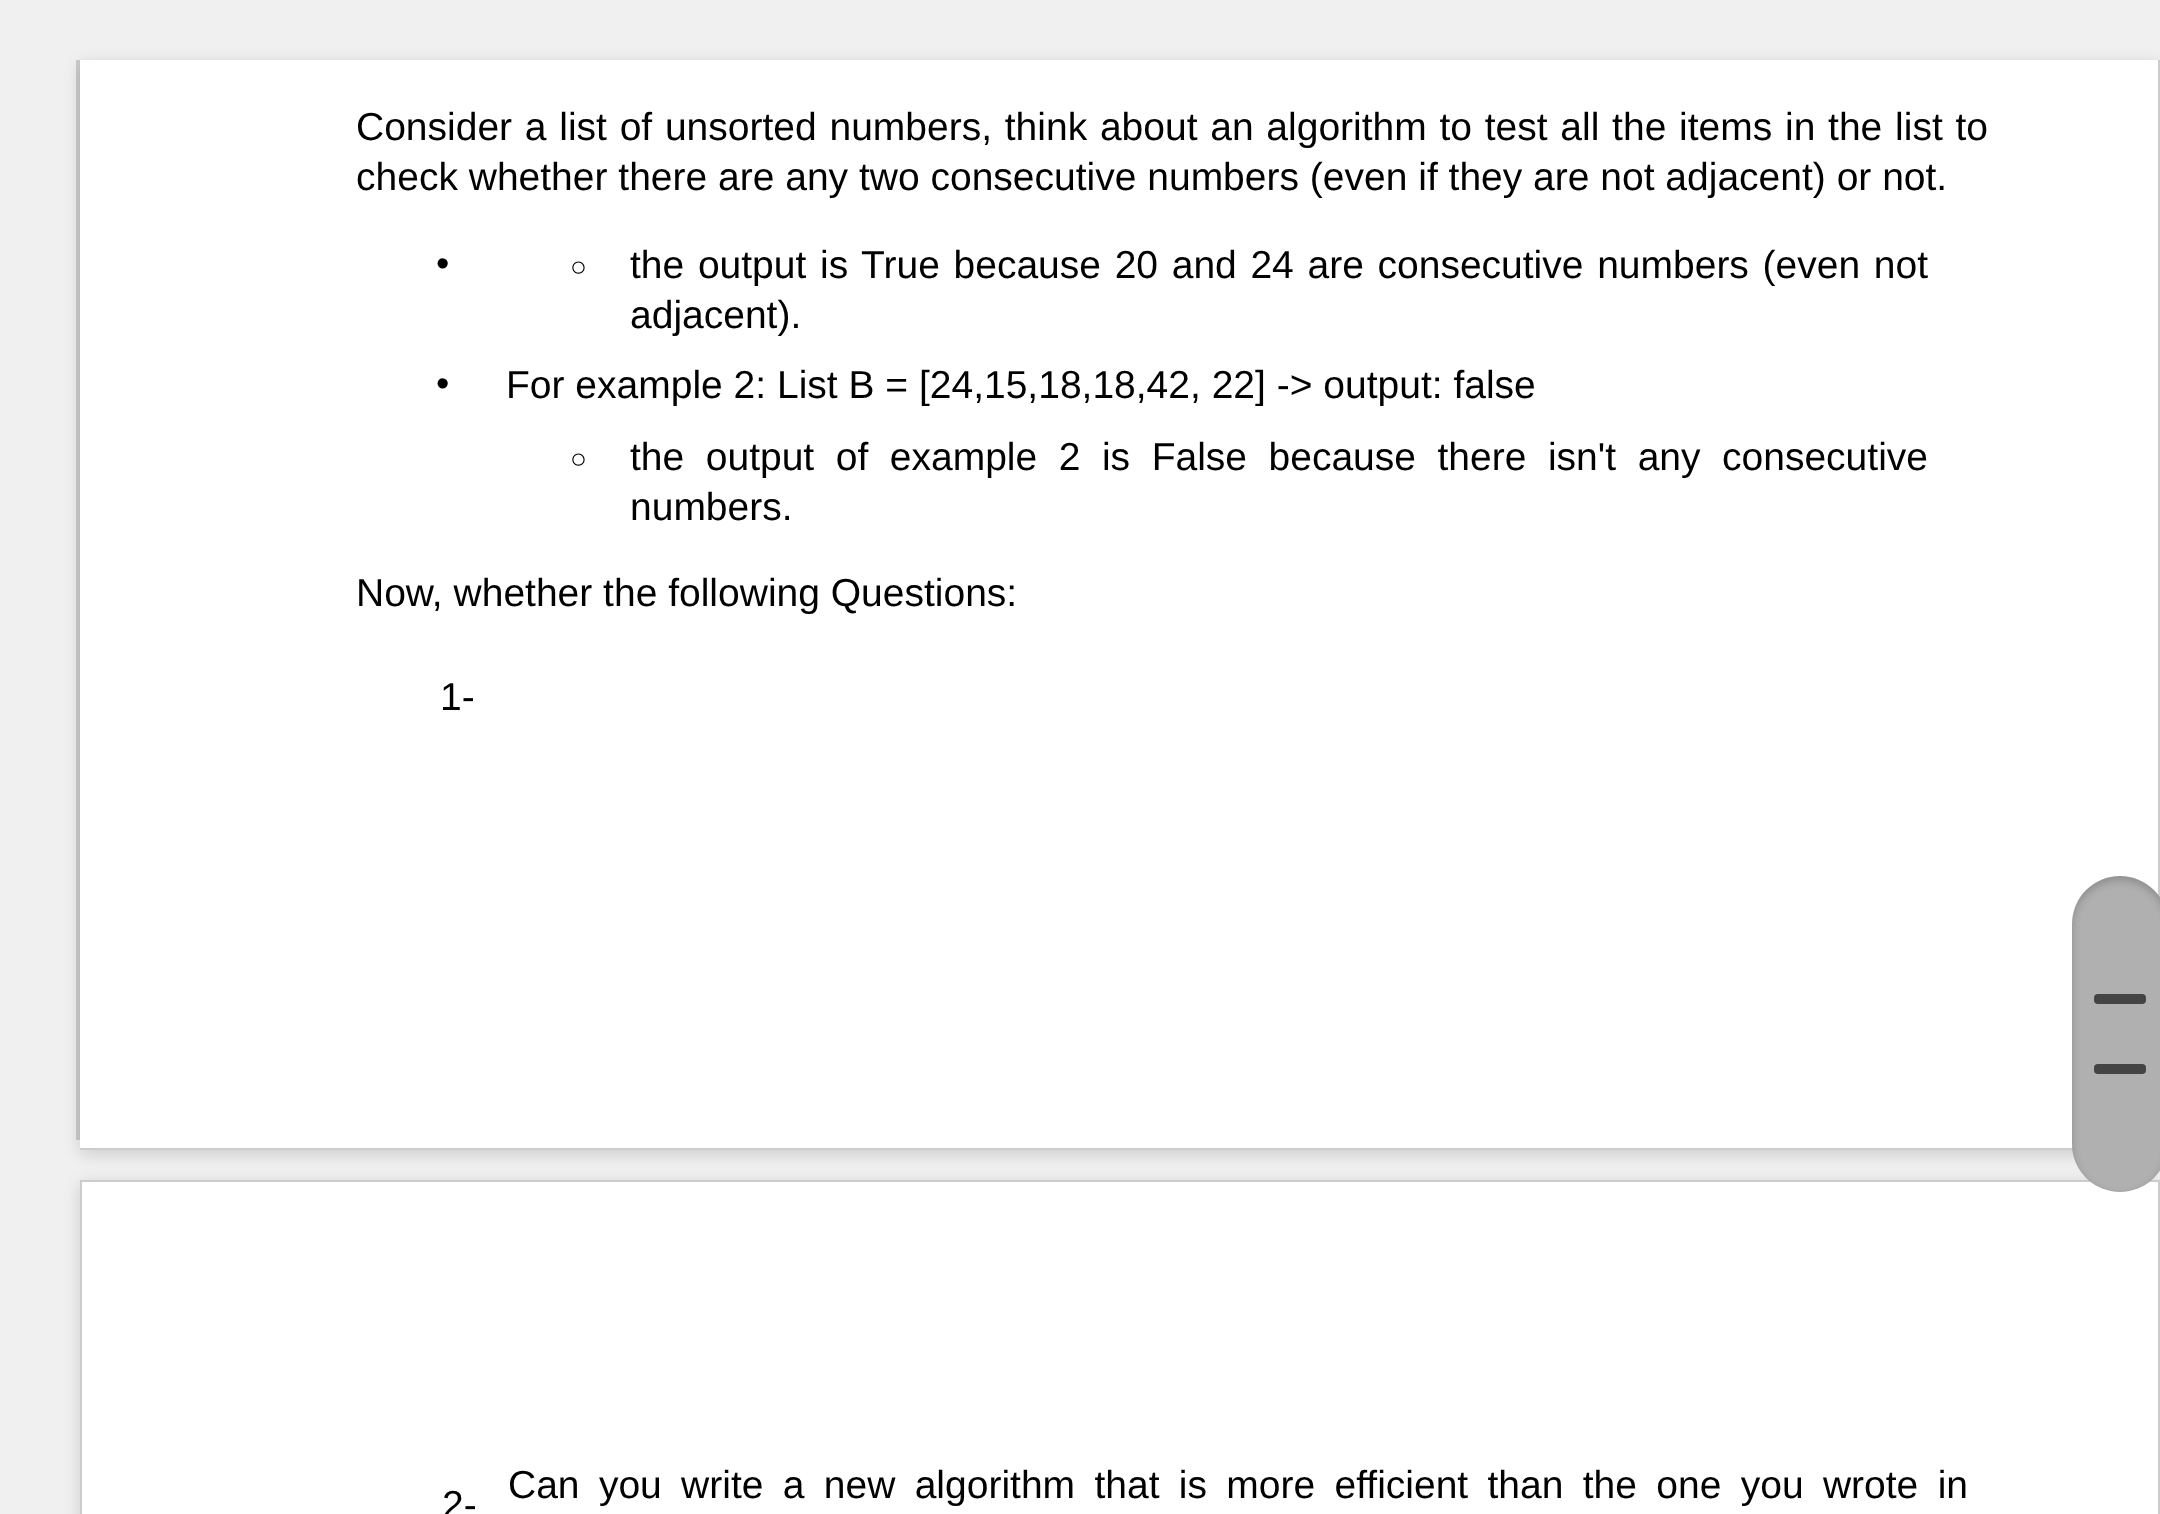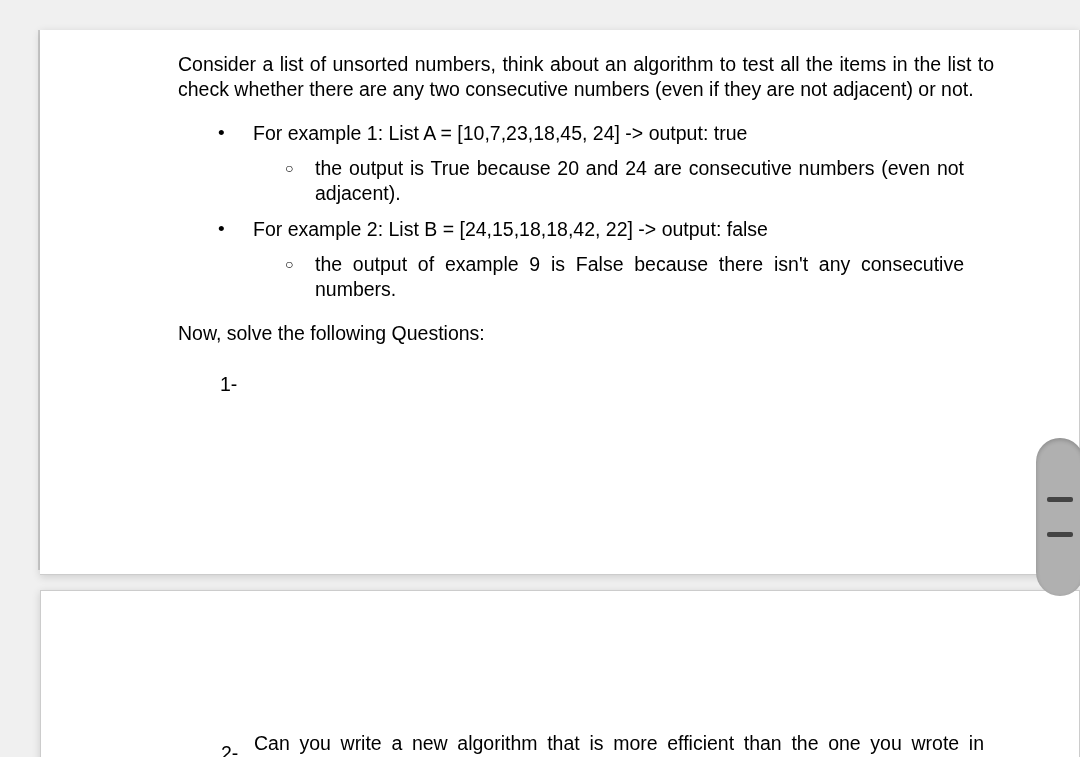--- a/index.html
+++ b/index.html
@@ -127,34 +127,33 @@
 <body>
 
 <div class="page-left-edge"></div>
 
 <div class="page page-top">
   <div class="content">
     <p class="intro">Consider a list of unsorted numbers, think about an algorithm to test all the items in the list to check whether there are any two consecutive numbers (even if they are not adjacent) or not.</p>
 
     <ul class="bullet-list">
       <li class="bullet-item">
-        <span>For example 1: List A = [10,7,23,18,45, 24] -&gt; output: true</span>
         <ul class="sub-bullet-list">
           <li class="sub-bullet-item">the output is True because 20 and 24 are consecutive numbers (even not adjacent).</li>
         </ul>
       </li>
       <li class="bullet-item">
         <span>For example 2: List B = [24,15,18,18,42, 22] -&gt; output: false</span>
         <ul class="sub-bullet-list">
-          <li class="sub-bullet-item">the output of example 9 is False because there isn't any consecutive numbers.</li>
+          <li class="sub-bullet-item">the output of example 2 is False because there isn't any consecutive numbers.</li>
         </ul>
       </li>
     </ul>
 
-    <p class="prompt">Now, solve the following Questions:</p>
+    <p class="prompt">Now, whether the following Questions:</p>
 
     <ul class="question-list">
       <li class="question-item">
         <span class="question-num">1-</span>
       </li>
     </ul>
   </div>
 </div>
 
 <div class="page page-bottom">

